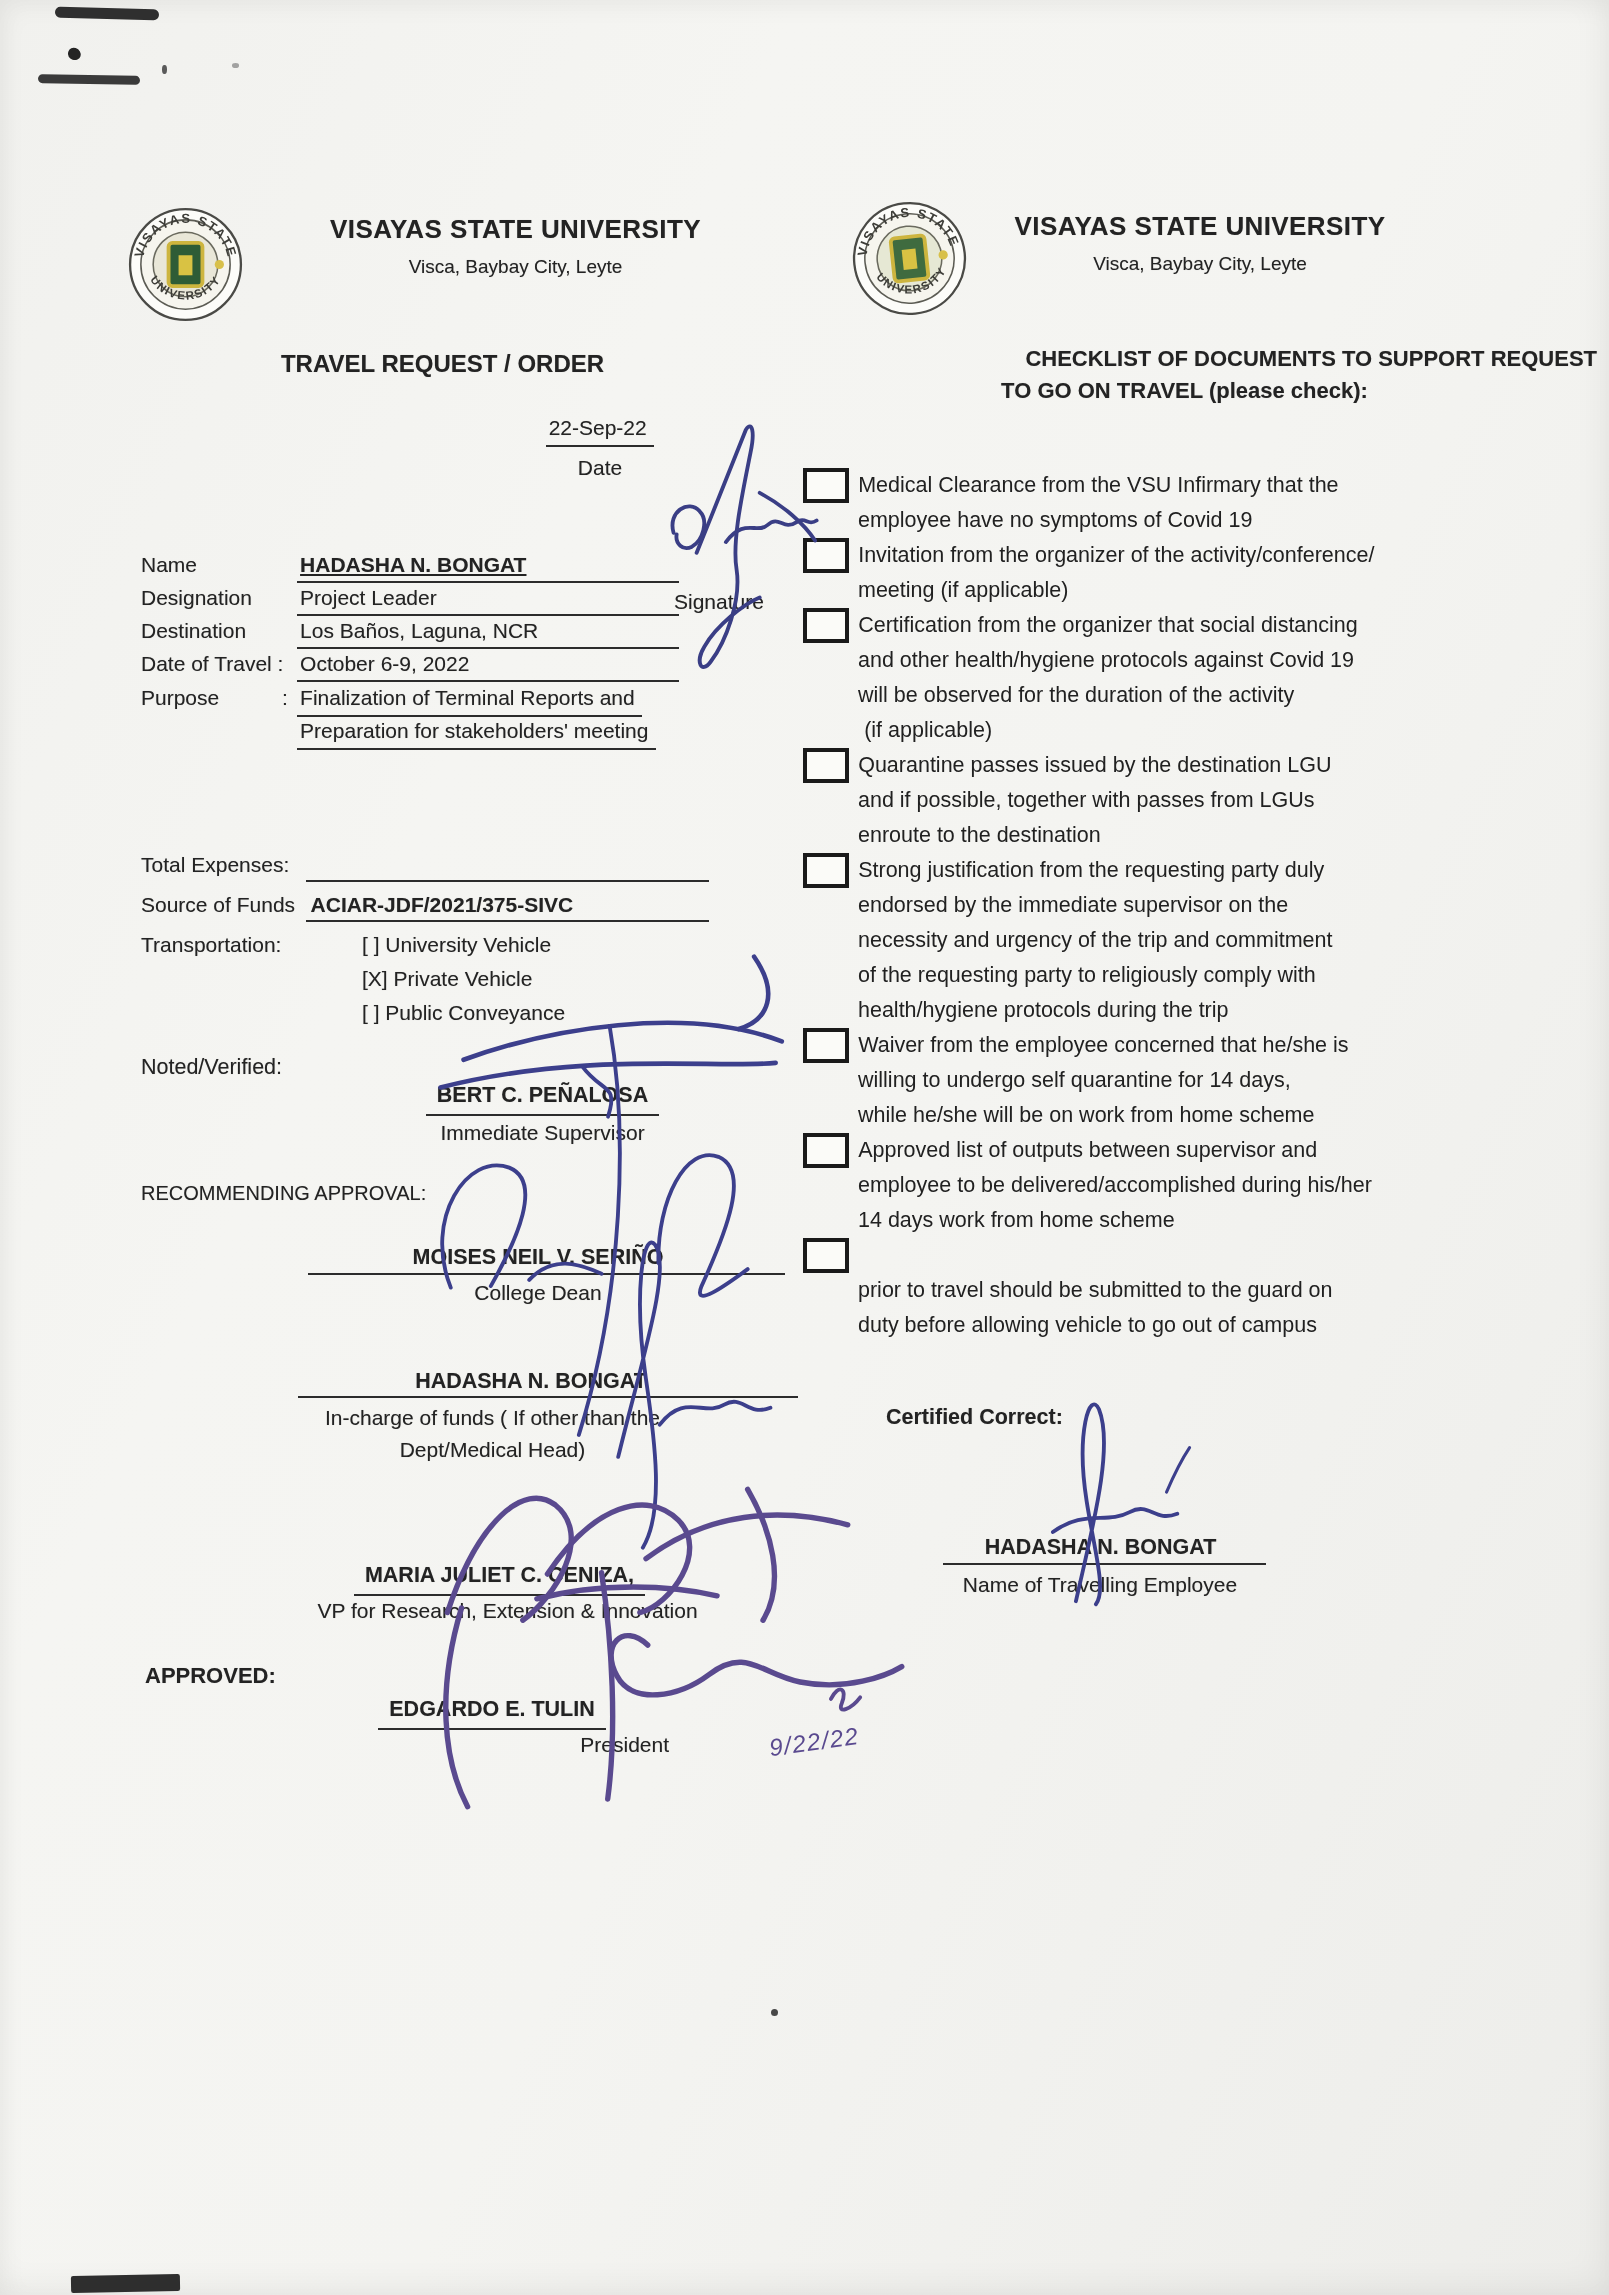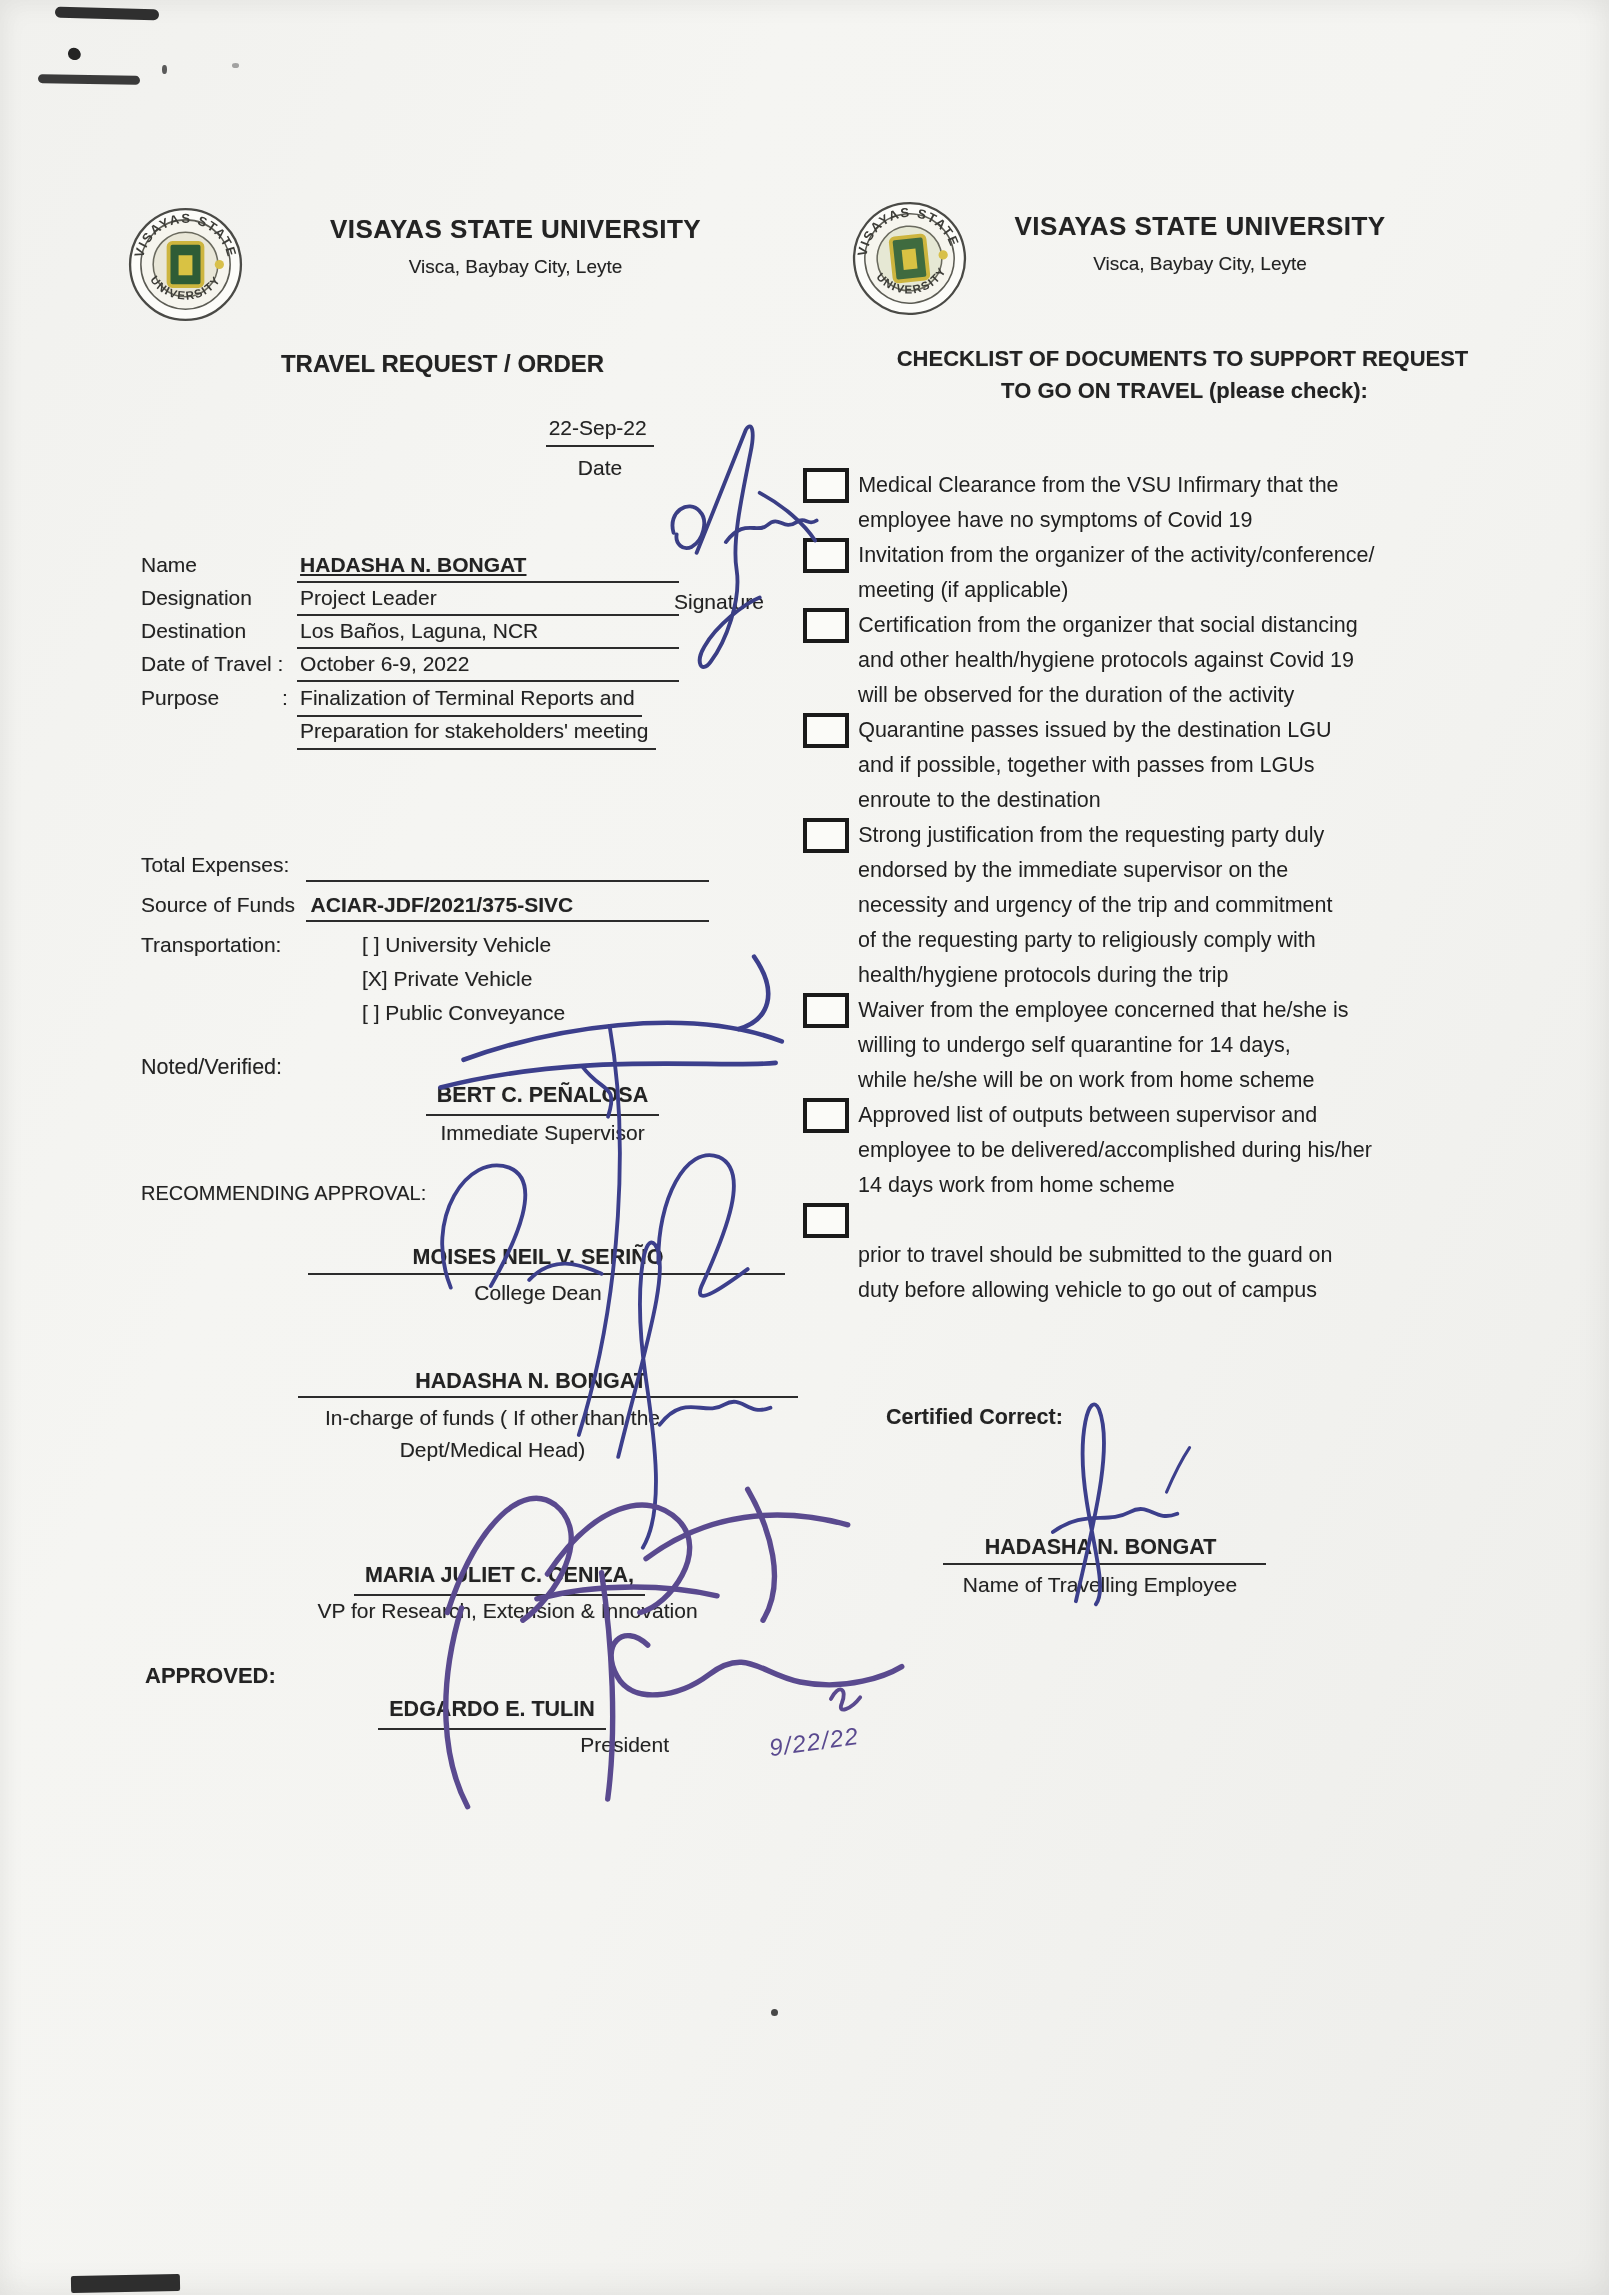--- a/index.html
+++ b/index.html
@@ -130,21 +130,21 @@
   <div class="abs txt ctr t28 b sc" style="left:292px;top:1560px;width:415px;"><span class="nameline">MARIA JULIET C. CENIZA,</span></div>
   <div class="abs txt ctr t27 sc" style="left:269px;top:1595px;width:477px;">VP for Research, Extension &amp; Innovation</div>
 
   <div class="abs txt t29 b sc" style="left:145px;top:1660px;">APPROVED:</div>
   <div class="abs txt ctr t28 b sc" style="left:315px;top:1694px;width:354px;"><span class="nameline">EDGARDO E. TULIN</span></div>
   <div class="abs txt ctr t27 sc" style="left:315px;top:1729px;width:354px;text-align:right;">President</div>
   <div class="abs txt t28 hand" style="left:769px;top:1726px;color:#5a4a8f;font-size:24px;">9/22/22</div>
 
   <div class="abs txt ctr t34 b sc" style="left:946px;top:209px;width:508px;">VISAYAS STATE UNIVERSITY</div>
   <div class="abs txt ctr t25 sc" style="left:946px;top:251px;width:508px;">Visca, Baybay City, Leyte</div>
-  <div class="abs txt ctr t29 b sc" style="left:815px;top:343px;width:735px;">CHECKLIST OF DOCUMENTS TO SUPPORT REQUEST</div>
+  <div class="abs txt ctr t29 b sc" style="left:862px;top:343px;width:735px;text-align:right;">CHECKLIST OF DOCUMENTS TO SUPPORT REQUEST</div>
   <div class="abs txt ctr t29 b sc" style="left:817px;top:375px;width:735px;">TO GO ON TRAVEL (please check):</div>
 
   <div class="ck txt">
     <div class="cl">
         <span class="cb"></span>
         <span class="ct">Medical Clearance from the VSU Infirmary that the</span>
       </div>
     <div class="cl">
         <span class="sp"></span>
         <span class="ct">employee have no symptoms of Covid 19</span>
@@ -161,20 +161,24 @@
         <span class="cb"></span>
         <span class="ct">Certification from the organizer that social distancing</span>
       </div>
     <div class="cl">
         <span class="sp"></span>
         <span class="ct">and other health/hygiene protocols against Covid 19</span>
       </div>
     <div class="cl">
         <span class="sp"></span>
         <span class="ct">will be observed for the duration of the activity</span>
+      </div>
+    <div class="cl">
+        <span class="sp"></span>
+        <span class="ct" style="padding-left:6.2px;">(if applicable)</span>
       </div>
     <div class="cl">
         <span class="cb"></span>
         <span class="ct">Quarantine passes issued by the destination LGU</span>
       </div>
     <div class="cl">
         <span class="sp"></span>
         <span class="ct">and if possible, together with passes from LGUs</span>
       </div>
     <div class="cl">

